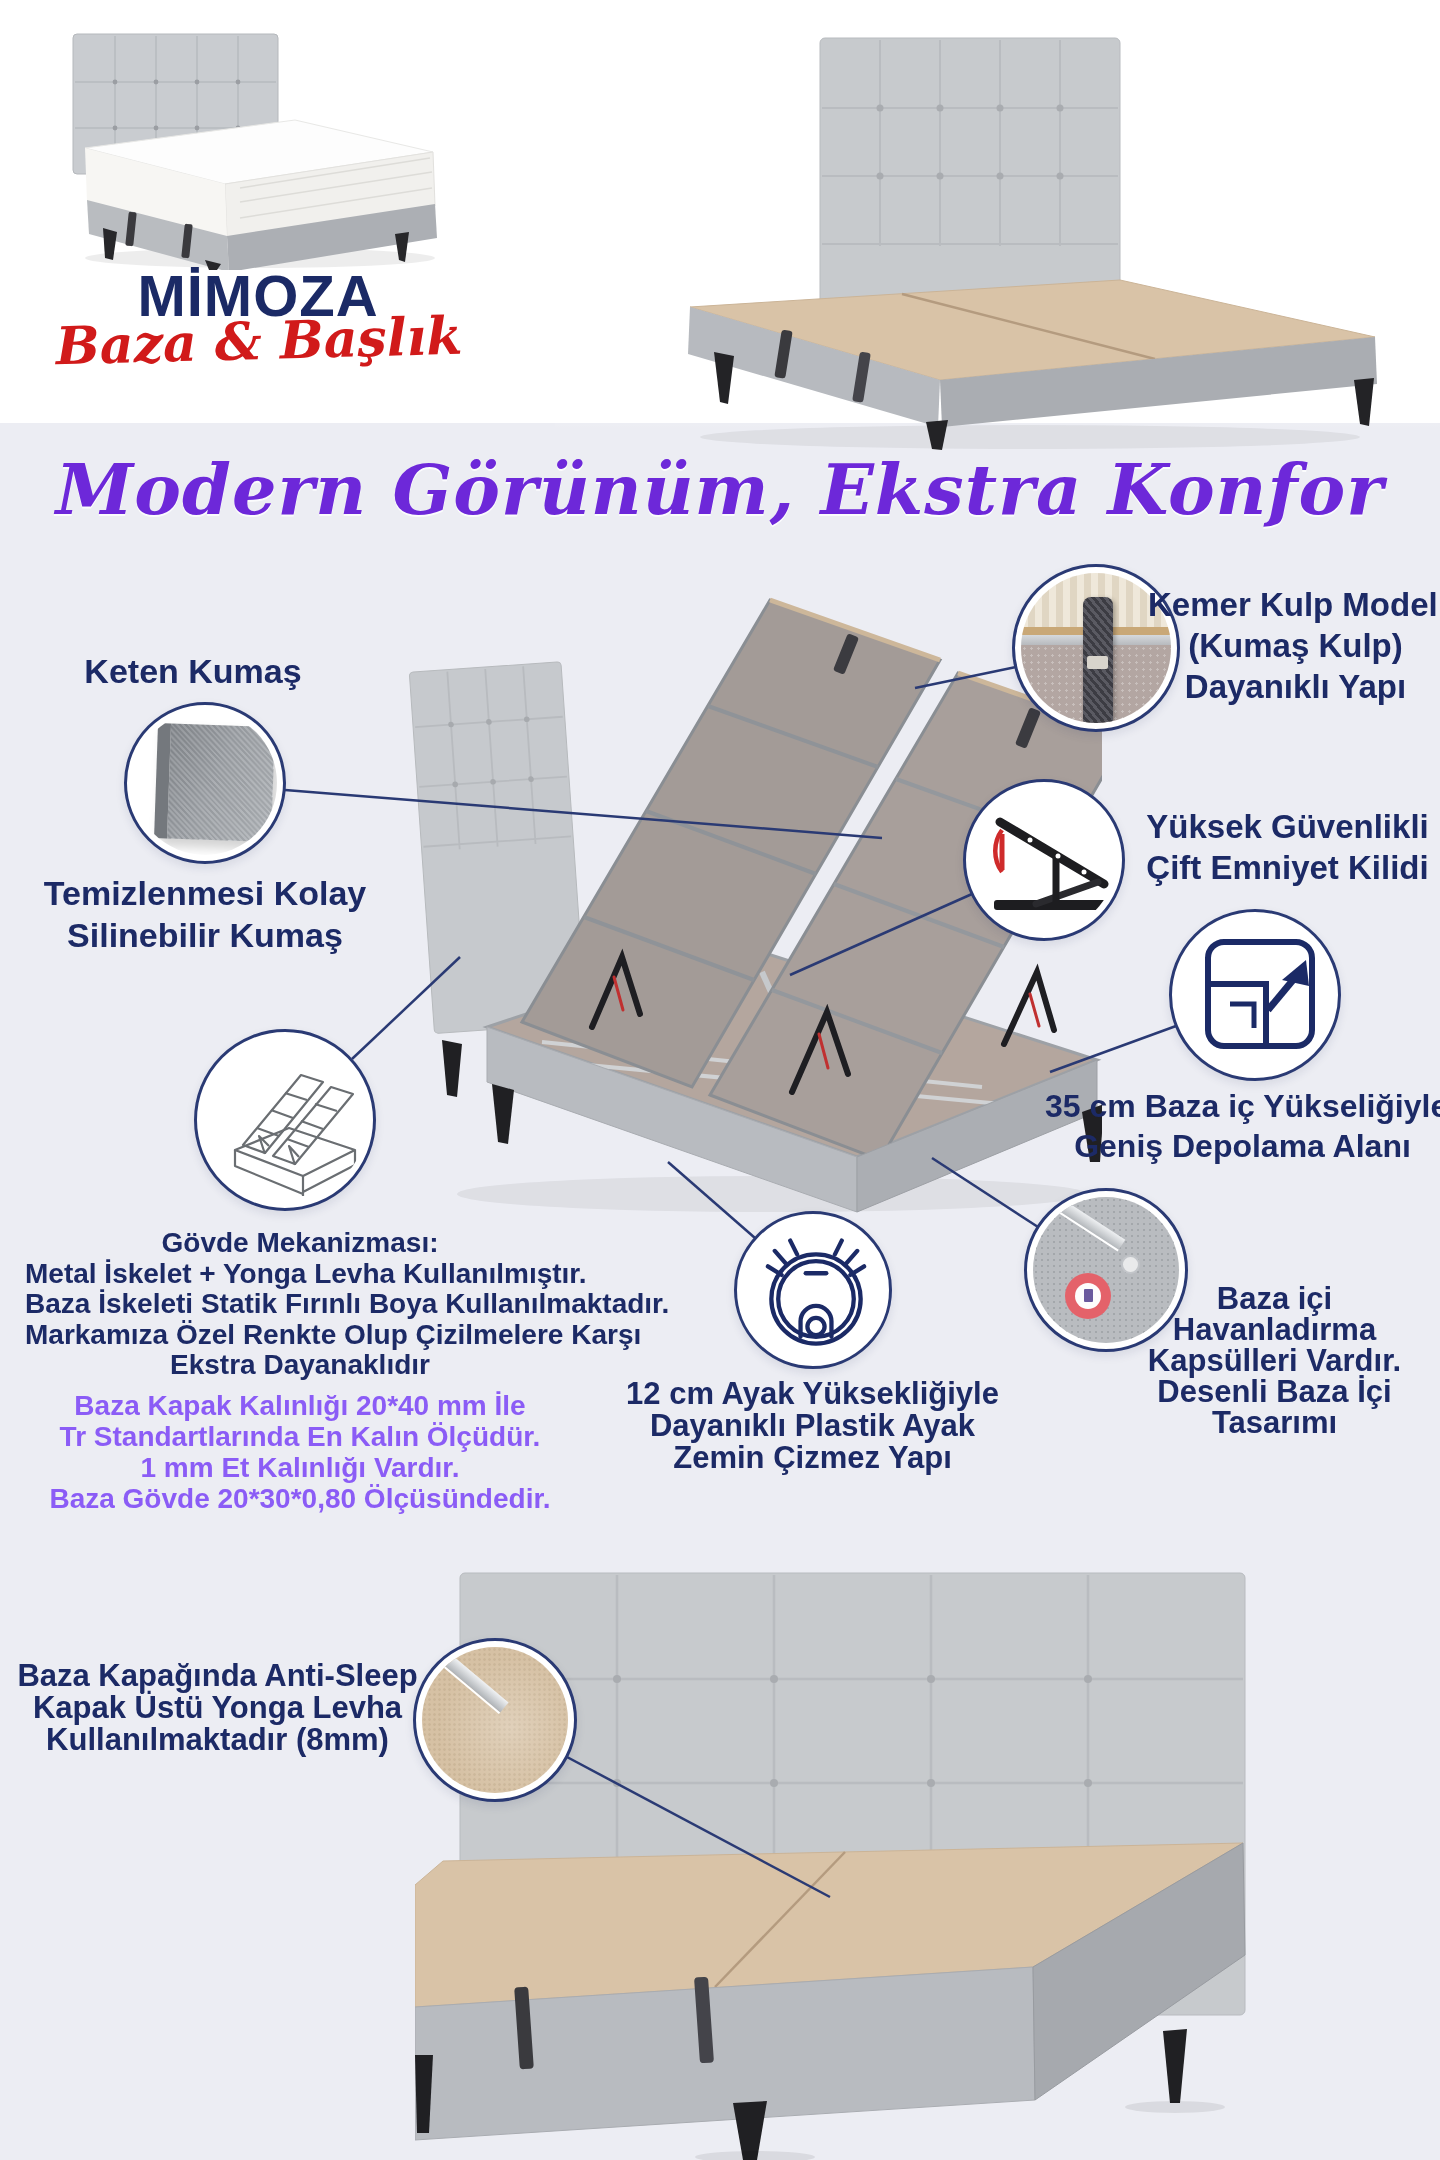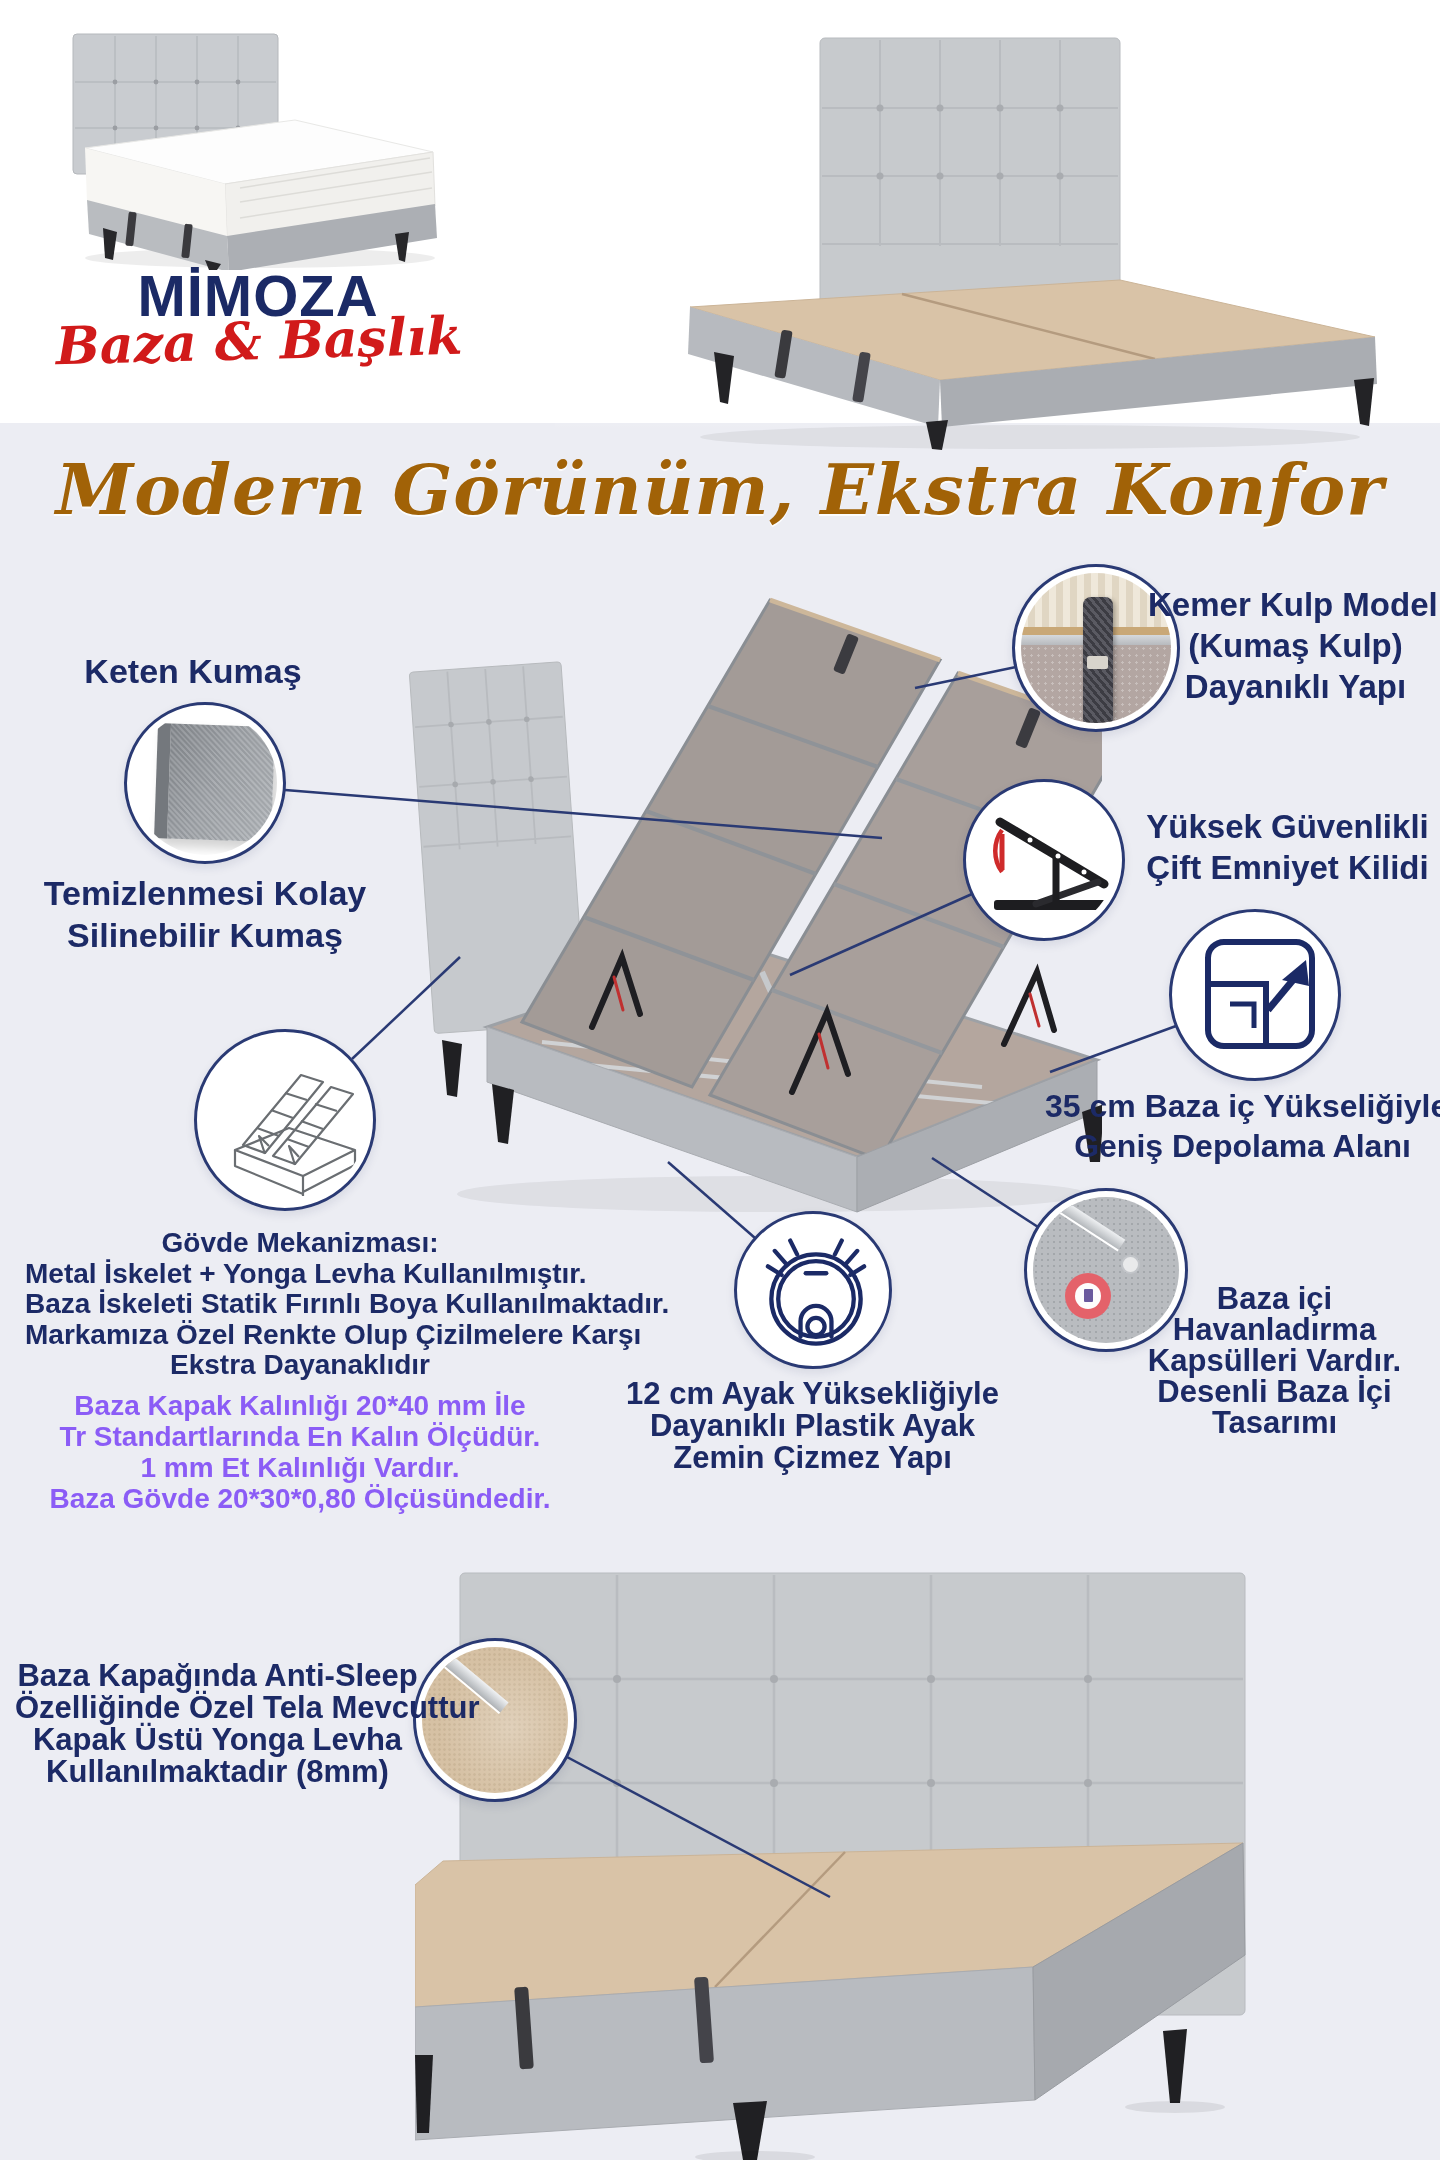--- a/index.html
+++ b/index.html
@@ -8,21 +8,21 @@
   .sect-main{position:absolute;left:0;top:423px;width:1440px;height:1737px;background:#ecedf3;}
   .photo-whitebg{position:absolute;left:555px;top:0;width:885px;height:430px;
      background:linear-gradient(to bottom,#ffffff 78%,rgba(255,255,255,0) 100%);}
   .abs{position:absolute;}
   .txt{position:absolute;color:#1c2a66;text-align:center;font-weight:600;}
   .txt div{white-space:nowrap;}
   .brand-name{left:52px;top:262px;width:412px;font-size:58px;font-weight:800;letter-spacing:1px;color:#1b2a66;text-align:center;}
   .brand-tagline{left:24px;top:310px;width:470px;font-family:"DejaVu Serif",serif;font-style:italic;font-weight:700;
      font-size:52px;color:#d11a1a;text-align:center;transform:rotate(-1.5deg);}
   .headline{left:0;top:448px;width:1440px;font-family:"DejaVu Serif",serif;font-style:italic;font-weight:700;
-     font-size:70px;color:#a16207;text-align:center;letter-spacing:1px;text-shadow:0 2px 0 rgba(255,255,255,.8);}
+     font-size:70px;color:#6d28d9;text-align:center;letter-spacing:1px;text-shadow:0 2px 0 rgba(255,255,255,.8);}
   
   .circle{position:absolute;border:3px solid #2a3a74;border-radius:50%;background:#fff;box-sizing:border-box;
      box-shadow:0 4px 10px rgba(30,40,90,.10);}
   .circle .inner{position:absolute;left:6px;top:6px;right:6px;bottom:6px;border-radius:50%;overflow:hidden;background:#fff;}
   
   .fab-block{position:absolute;left:16%;top:10%;width:72%;height:80%;transform:rotate(2deg);
      background:
        repeating-linear-gradient(45deg,rgba(255,255,255,.14) 0 2px,rgba(0,0,0,.05) 2px 4px),
        linear-gradient(115deg,#84888d 0%,#9da1a6 45%,#b0b4b8 100%);
      border-left:13px solid #74787d;box-shadow:6px 8px 12px rgba(0,0,0,.18);}
@@ -372,18 +372,17 @@
   <div class="txt" style="left:1122px;top:1283px;width:305px;font-size:31px;line-height:31px;">
     <div>Baza içi</div>
     <div>Havanladırma</div>
     <div>Kapsülleri Vardır.</div>
     <div>Desenli Baza İçi</div>
     <div>Tasarımı</div>
   </div>
 
   <div class="txt" style="left:15px;top:1660px;width:405px;font-size:31px;line-height:32px;">
     <div>Baza Kapağında Anti-Sleep</div>
-    <div>Özelliğinde Özel Tela Mevcuttur</div>
     <div>Kapak Üstü Yonga Levha</div>
     <div>Kullanılmaktadır (8mm)</div>
   </div>
 
 </div>
 
 </body></html>

